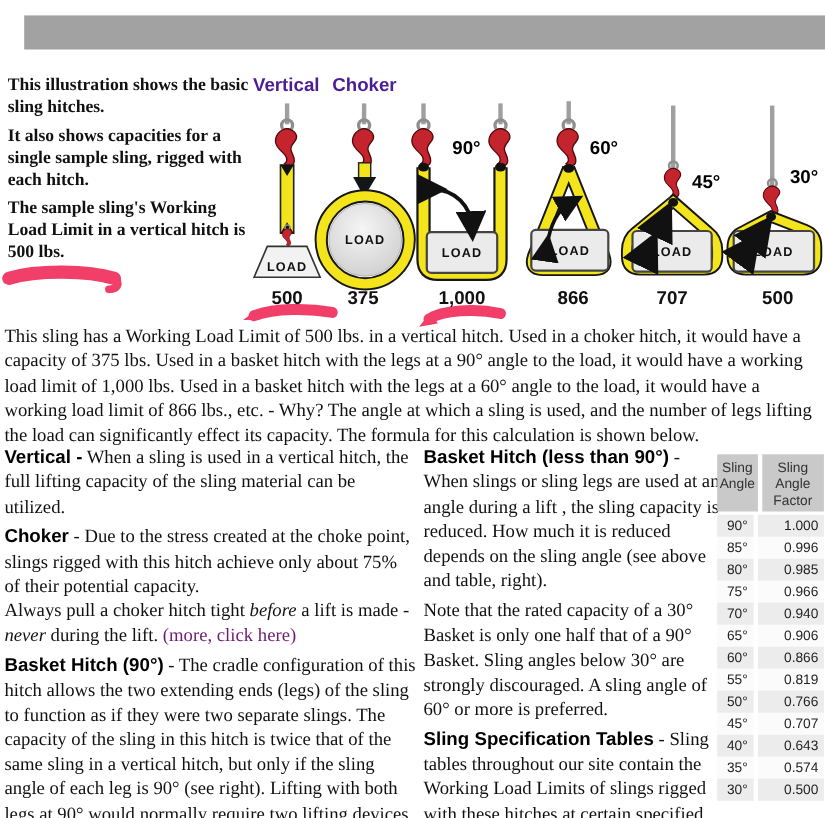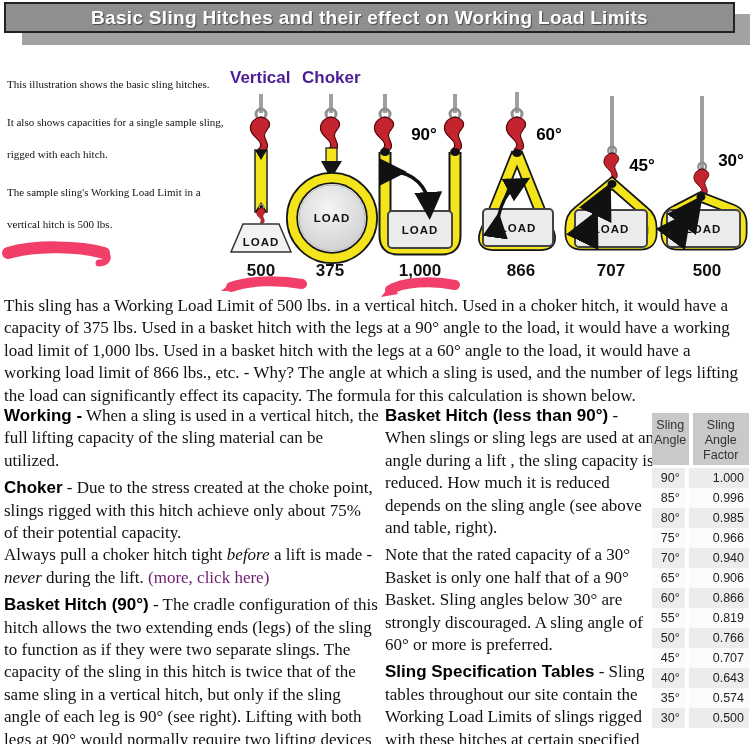--- a/index.html
+++ b/index.html
@@ -7,21 +7,21 @@
         font-family:"Liberation Serif",serif;color:#111;}
 
   
   .title-shadow{position:absolute;left:22px;top:14px;width:728px;height:31px;background:#a2a2a2;}
   .title-banner{position:absolute;left:4px;top:2px;width:727px;height:27px;
     background:#8f8f8f;border:2px solid #222;display:flex;align-items:center;justify-content:center;}
   .title-banner span{font-family:"Liberation Sans",sans-serif;font-weight:bold;font-size:19px;
     color:#fff;text-shadow:1px 1px 1px #4a4a4a;letter-spacing:.3px;white-space:nowrap;}
 
   
-  .intro{position:absolute;left:7px;top:68px;width:224px;font-size:11px;line-height:32px;}
+  .intro{position:absolute;left:7px;top:68px;width:224px;font-size:16px;line-height:20px;font-weight:bold;}
   .intro p{margin:0 0 6px 0;}
 
   
   .col-head{position:absolute;font-family:"Liberation Sans",sans-serif;font-weight:bold;
     font-size:17px;color:#4c1d95;white-space:nowrap;}
   .h-vertical{left:230px;top:68px;}
   .h-choker{left:302px;top:68px;}
   .h-basket{left:486px;top:67px;}
 
   
@@ -61,23 +61,20 @@
   svg.illus{position:absolute;left:0;top:0;width:750px;height:744px;pointer-events:none;}
   .angle-label{font-family:"Liberation Sans",sans-serif;font-weight:bold;font-size:17px;fill:#000;}
   .load-label{font-family:"Liberation Sans",sans-serif;font-weight:bold;font-size:11.5px;fill:#111;letter-spacing:1px;}
 </style>
 </head>
 <body>
 
 <div class="page">
 
   <div class="title-shadow"></div>
-  <div class="title-banner">
-    <span>Basic Sling Hitches and their effect on Working Load Limits</span>
-  </div>
 
   <div class="intro">
     <p>This illustration shows the basic sling hitches.</p>
     <p>It also shows capacities for a single sample sling, rigged with each hitch.</p>
     <p>The sample sling's Working Load Limit in a vertical hitch is 500 lbs.</p>
   </div>
 
   <div class="col-head h-vertical">Vertical</div>
   <div class="col-head h-choker">Choker</div>
 
@@ -186,21 +183,21 @@
   <span class="sample-val" style="left:261px">500</span>
   <span class="sample-val" style="left:330px">375</span>
   <span class="sample-val" style="left:420px">1,000</span>
   <span class="sample-val" style="left:521px">866</span>
   <span class="sample-val" style="left:611px">707</span>
   <span class="sample-val" style="left:707px">500</span>
 
   <div class="summary">This sling has a Working Load Limit of 500 lbs. in a vertical hitch.  Used in a choker hitch, it would have a capacity of 375 lbs.  Used in a basket hitch with the legs at a 90° angle to the load, it would have a working load limit of 1,000 lbs.  Used in a basket hitch with the legs at a 60° angle to the load, it would have a working load limit of 866 lbs., etc. - Why?  The angle at which a sling is used, and the number of legs lifting the load can significantly effect its capacity.  The formula for this calculation is shown below.</div>
 
   <div class="left-col">
-    <p><span class="shead">Working -</span><span> When a sling is used in a vertical hitch, the full lifting capacity of the sling material can be utilized.</span></p>
+    <p><span class="shead">Vertical -</span><span> When a sling is used in a vertical hitch, the full lifting capacity of the sling material can be utilized.</span></p>
     <p><span class="shead">Choker</span><span> - Due to the stress created at the choke point, slings rigged with this hitch achieve only about 75% of their potential capacity.</span><br>
       <span>Always pull a choker hitch tight </span><span class="it">before</span><span> a lift is made - </span><span class="it">never</span><span> during the lift.  </span><span class="more-link">(more, click here)</span></p>
     <p><span class="shead">Basket Hitch (90°)</span><span> - The cradle configuration of this hitch allows the two extending ends (legs) of the sling to function as if they were two separate slings. The capacity of the sling in this hitch is twice that of the same sling in a vertical hitch, but only if the sling angle of each leg is 90° (see right). Lifting with both legs at 90° would normally require two lifting devices or a spreader bar.</span></p>
   </div>
 
   <div class="mid-col">
     <p><span class="shead">Basket Hitch (less than 90°)</span><span> - </span><span>When slings or sling legs are used at an angle during a lift , the sling capacity is reduced. How much it is reduced depends on the sling angle (see above and table, right).</span></p>
     <p>Note that the rated capacity of a 30° Basket is only one half that of a 90° Basket.  Sling angles below 30° are strongly discouraged.  A sling angle of 60° or more is preferred.</p>
     <p><span class="shead">Sling Specification Tables</span><span> - </span><span>Sling tables throughout our site contain the Working Load Limits of slings rigged with these hitches at certain specified angles.</span></p>
   </div>

